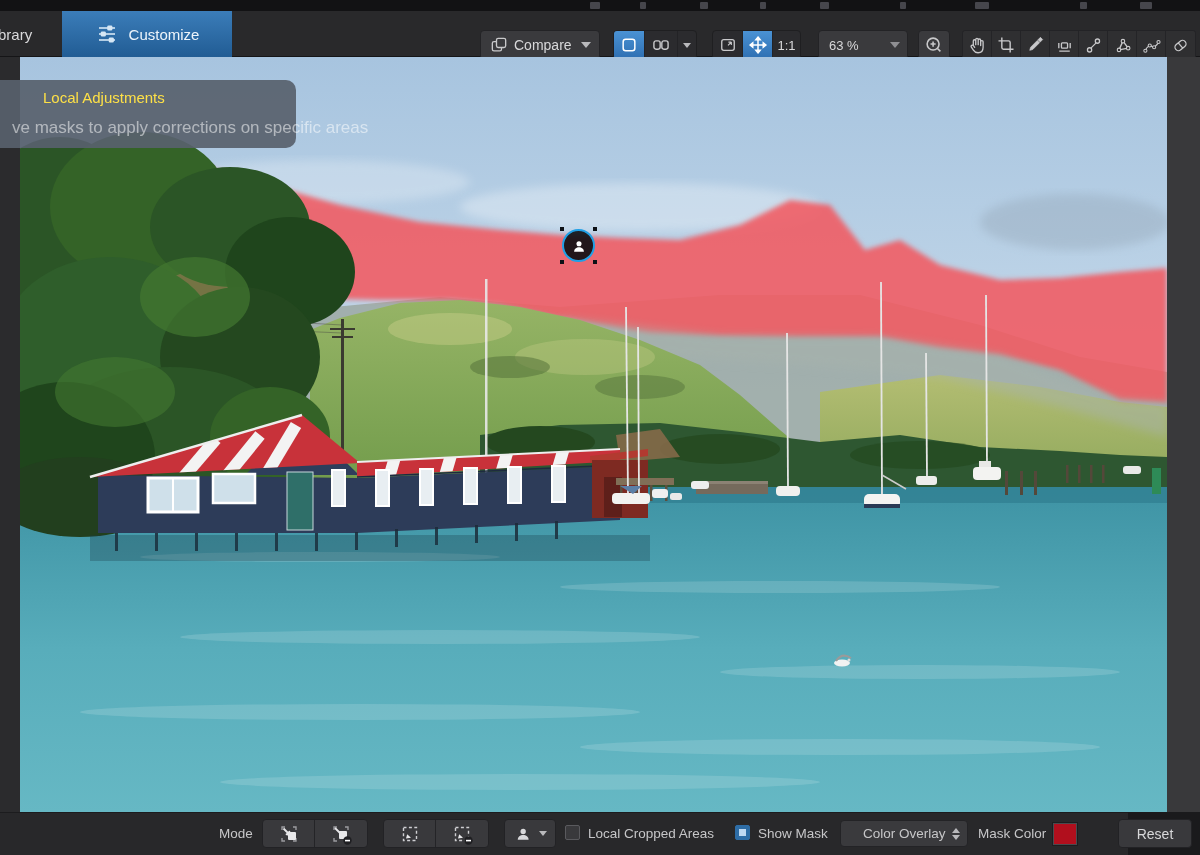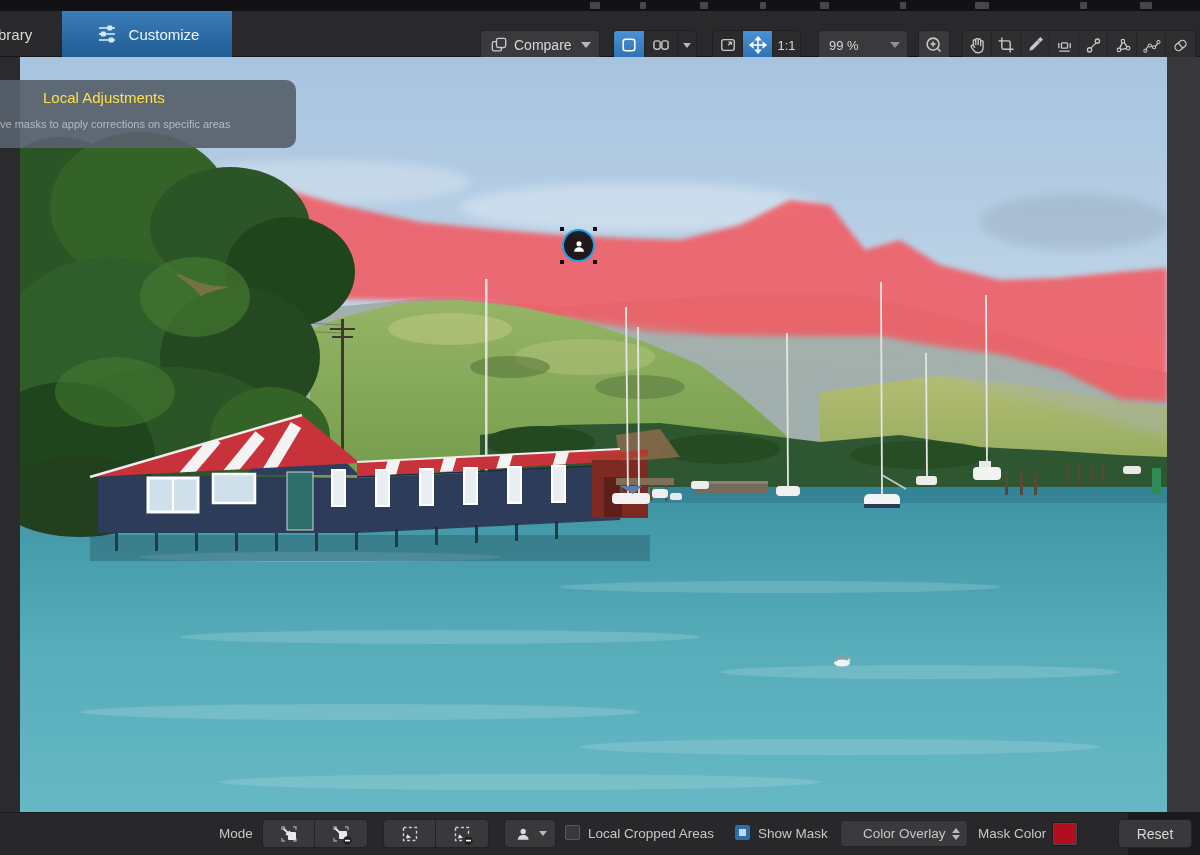--- a/index.html
+++ b/index.html
@@ -43,22 +43,22 @@
 
   
   #canvas { left:0; top:57px; width:1200px; height:755px; background:#2b2b2d; }
   #photo { position:absolute; left:20px; top:0; width:1147px; height:755px; }
   #right-gutter { position:absolute; left:1167px; top:0; width:33px; height:755px; background:#39393b; }
 
   
   #tooltip { position:absolute; left:-24px; top:23px; width:320px; height:68px;
              background:rgba(88,97,109,0.92); border-radius:10px; }
   #tooltip .tt-title { position:absolute; left:67px; top:9px; color:#fde047; font-size:15px; }
-  #tooltip .tt-sub { position:absolute; left:24px; top:38px; color:rgba(255,255,255,0.52);
-                     font-size:11px; white-space:nowrap; }
+  #tooltip .tt-sub { position:absolute; left:36px; top:38px; color:rgba(255,255,255,0.52);
+                     font-size:17px; white-space:nowrap; }
 
   
   #picker-cursor { position:absolute; left:562px; top:172px; width:33px; height:33px;
                    border-radius:50%; background:rgba(12,14,18,0.9); border:2.5px solid #1fa0e6;
                    display:flex; align-items:center; justify-content:center; }
   #picker-cursor .tick { position:absolute; width:4px; height:4px; background:#0d1116; }
   .tick.t1{ left:-4px; top:-4px; } .tick.t2{ right:-4px; top:-4px; }
   .tick.t3{ left:-4px; bottom:-4px; } .tick.t4{ right:-4px; bottom:-4px; }
 
   
@@ -168,21 +168,21 @@
             <path d="M21.5 12 l-3.2-2.6 v5.2 z"></path>
         </g>
       </svg>
     </div>
     <div class="cell" style="width:27px">
       <span>1:1</span>
     </div>
   </div>
 
   <div class="tbtn" style="left:818px;width:90px;padding-left:10px">
-    <span style="font-size:13px">99 %</span>
+    <span style="font-size:13px">63 %</span>
     <span class="chev" style="margin-left:auto;margin-right:7px;border-top-color:#8f8f93"></span>
   </div>
 
   <div class="tbtn" style="left:918px;width:32px;justify-content:center">
     <svg class="icon" width="22" height="22" viewBox="0 0 24 24">
       <circle cx="11" cy="11" r="6.5" fill="none" stroke="#c9c9cb" stroke-width="1.7"></circle>
       <path d="M11 8.2 v5.6 M8.2 11 h5.6 M15.8 15.8 l3.2 3.2" stroke="#c9c9cb" stroke-width="1.7" fill="none"></path>
     </svg>
   </div>
 

